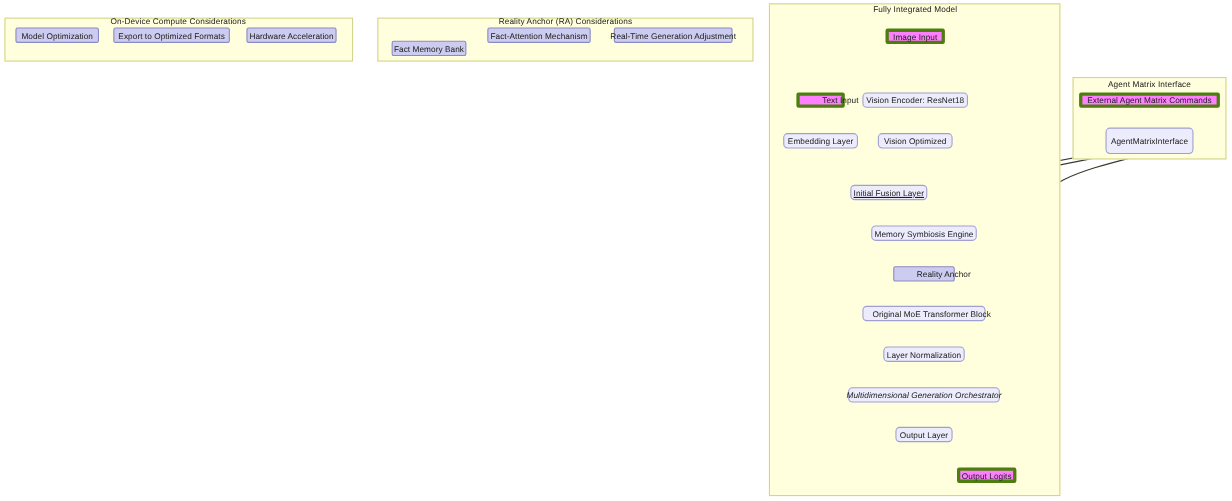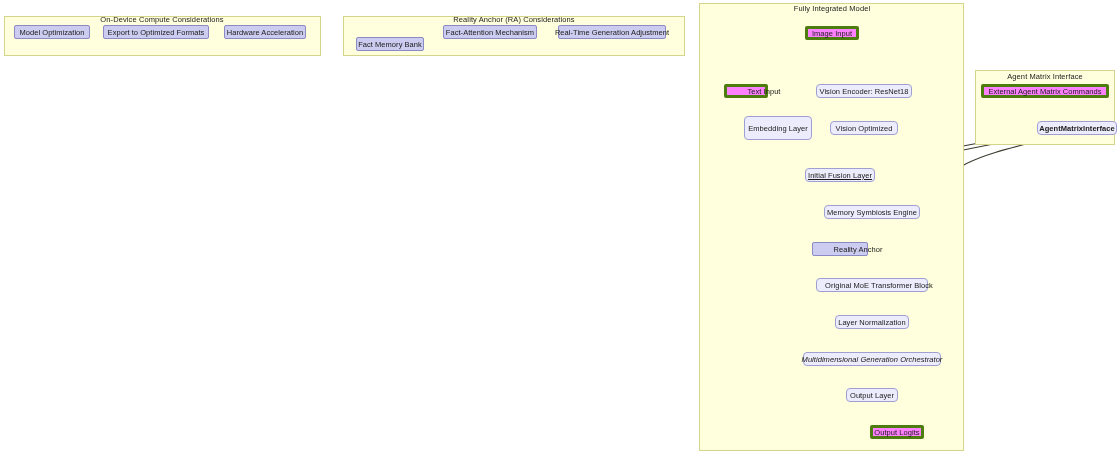--- a/index.html
+++ b/index.html
@@ -8,21 +8,21 @@
   #stage{position:absolute;left:0;top:0;width:1120px;height:455px;}
   svg#edges{position:absolute;left:0;top:0;width:1120px;height:455px;pointer-events:none;}
 
   .cluster{position:absolute;background:#ffffdd;border:1px solid #d4d48a;box-sizing:border-box;}
   .cluster-label{position:absolute;font-size:7.5px;color:#222;white-space:nowrap;
                  transform:translateX(-50%);letter-spacing:.1px;}
 
   .node{position:absolute;box-sizing:border-box;display:flex;align-items:center;
         justify-content:center;white-space:nowrap;font-size:7.5px;color:#1a1a1a;
         transform:translate(-50%,-50%);letter-spacing:.05px;}
-  .n-light{background:#ececfc;border:1px solid #9f9fd4;border-radius:4px;margin-left:32px;}
+  .n-light{background:#ececfc;border:1px solid #9f9fd4;border-radius:4px;}
   .n-mid{background:#ccccf0;border:1px solid #8a8ac4;border-radius:2px;}
   .n-pink{background:#ff80ff;border:3px solid #4d7c0f;border-radius:2px;}
 </style>
 </head>
 <body>
 
 <div id="stage">
 
   <svg id="edges" viewBox="0 0 1120 455">
     <defs>
@@ -63,27 +63,27 @@
   <div id="nodes">
       <div class="node n-mid" style="left: 52px; top: 32px; width: 76px; height: 14px;">Model Optimization</div>
       <div class="node n-mid" style="left: 156px; top: 32px; width: 106px; height: 14px;">Export to Optimized Formats</div>
       <div class="node n-mid" style="left: 265px; top: 32px; width: 82px; height: 14px;">Hardware Acceleration</div>
       <div class="node n-mid" style="left: 390px; top: 32px; width: 68px; height: 14px; margin-top: 12px;">Fact Memory Bank</div>
       <div class="node n-mid" style="left: 490px; top: 32px; width: 94px; height: 14px;">Fact-Attention Mechanism</div>
       <div class="node n-mid" style="left: 612px; top: 32px; width: 108px; height: 14px;">Real-Time Generation Adjustment</div>
       <div class="node n-pink" style="left: 832px; top: 33px; width: 54px; height: 14px;">Image Input</div>
       <div class="node n-pink" style="left: 746px; top: 91px; width: 44px; height: 14px; padding-left: 36px;">Text Input</div>
       <div class="node n-light" style="left: 832px; top: 91px; width: 96px; height: 14px;">Vision Encoder: ResNet18</div>
-      <div class="node n-light" style="left: 746px; top: 128px; width: 68px; height: 24px;">Embedding Layer</div>
+      <div class="node n-light" style="left: 746px; top: 128px; width: 68px; height: 14px;">Embedding Layer</div>
       <div class="node n-light" style="left: 832px; top: 128px; width: 68px; height: 14px;">Vision Optimized</div>
       <div class="node n-light" style="left: 808px; top: 175px; width: 70px; height: 14px; text-decoration: underline;">Initial Fusion Layer</div>
       <div class="node n-light" style="left: 840px; top: 212px; width: 96px; height: 14px;">Memory Symbiosis Engine</div>
       <div class="node n-mid" style="left: 840px; top: 249px; width: 56px; height: 14px; padding-left: 36px;">Reality Anchor</div>
       <div class="node n-light" style="left: 840px; top: 285px; width: 112px; height: 14px; padding-left: 14px;">Original MoE Transformer Block</div>
       <div class="node n-light" style="left: 840px; top: 322px; width: 74px; height: 14px;">Layer Normalization</div>
       <div class="node n-light" style="left: 840px; top: 359px; width: 138px; height: 14px; font-style: italic;">Multidimensional Generation Orchestrator</div>
       <div class="node n-light" style="left: 840px; top: 395px; width: 52px; height: 14px;">Output Layer</div>
       <div class="node n-pink" style="left: 897px; top: 432px; width: 54px; height: 14px;">Output Logits</div>
       <div class="node n-pink" style="left: 1045px; top: 91px; width: 128px; height: 14px;">External Agent Matrix Commands</div>
-      <div class="node n-light" style="left: 1045px; top: 128px; width: 80px; height: 14px; font-weight: bold;">AgentMatrixInterface</div>
+      <div class="node n-light" style="left: 1045px; top: 128px; width: 80px; height: 24px;">AgentMatrixInterface</div>
     </div>
 
 </div>
 
 </body></html>

